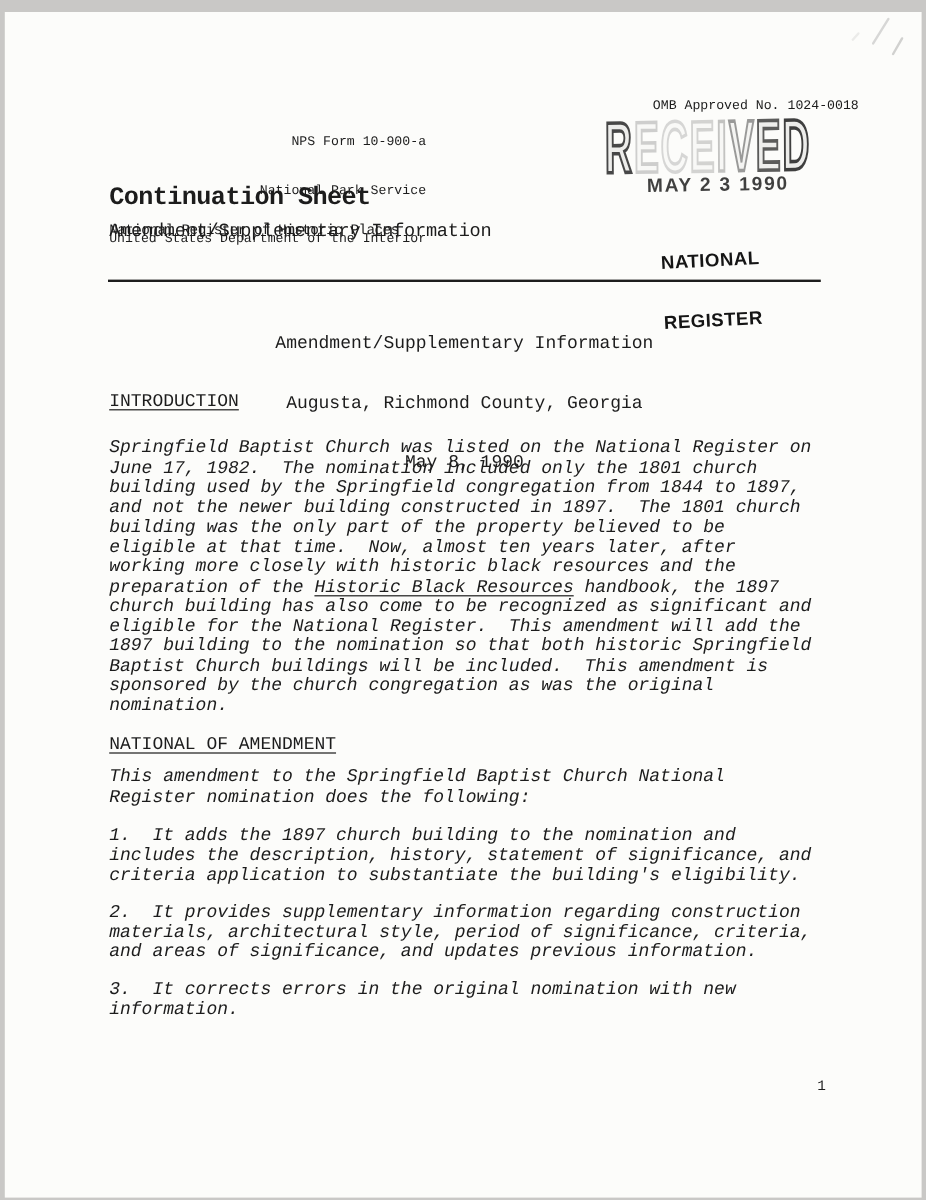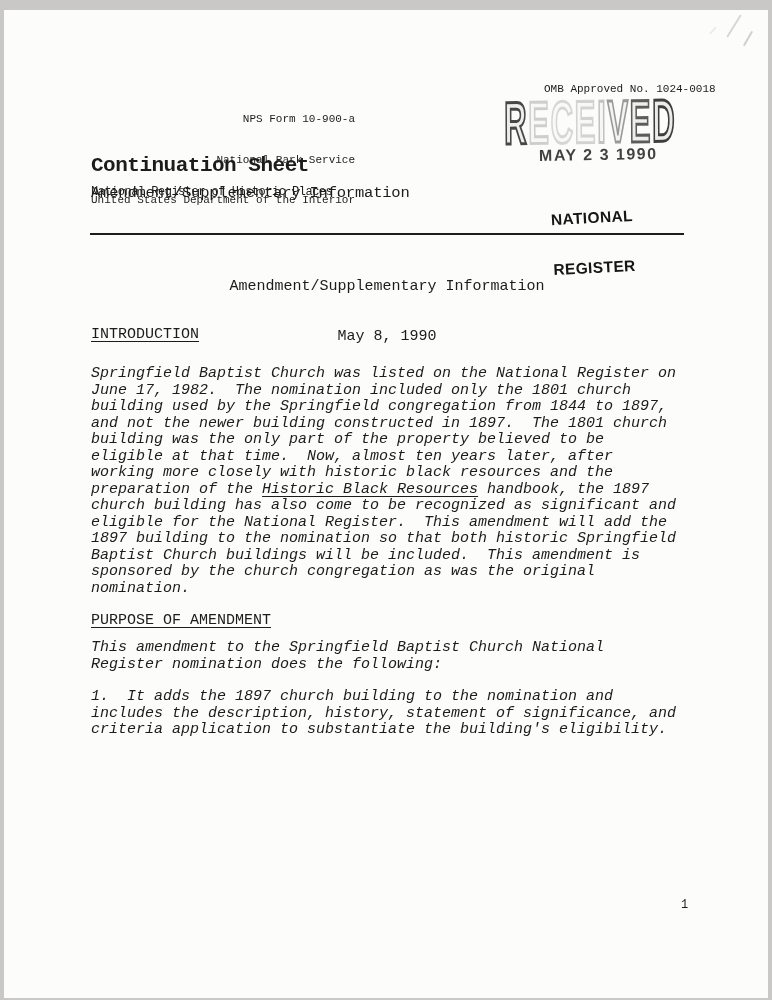--- a/index.html
+++ b/index.html
@@ -128,40 +128,46 @@
   <div class="abs stamp-date" style="left:539px; top:146px;">MAY 2 3 1990</div>
   <div class="abs stamp-natreg" style="left:552px; top:177px;">
     <div>NATIONAL</div>
     <div>REGISTER</div>
   </div>
 
   <div class="abs divider" style="left:90px; top:233px; width:594px;"></div>
 
   <div class="abs title-block" style="left:90px; top:246px; width:594px;">
     <div>Amendment/Supplementary Information</div>
+    <div>Augusta, Richmond County, Georgia</div>
     <div>May 8, 1990</div>
   </div>
 
   <div class="abs section-heading" style="left:91px; top:326px;">INTRODUCTION</div>
   <div class="abs body-text" style="left:91px; top:366px; width:625px;"><span>Springfield Baptist Church was listed on the National Register on
 June 17, 1982.  The nomination included only the 1801 church
 building used by the Springfield congregation from 1844 to 1897,
 and not the newer building constructed in 1897.  The 1801 church
 building was the only part of the property believed to be
 eligible at that time.  Now, almost ten years later, after
 working more closely with historic black resources and the
 preparation of the </span><span class="uline">Historic Black Resources</span><span> handbook, the 1897
 church building has also come to be recognized as significant and
 eligible for the National Register.  This amendment will add the
 1897 building to the nomination so that both historic Springfield
 Baptist Church buildings will be included.  This amendment is
 sponsored by the church congregation as was the original
 nomination.</span></div>
 
-  <div class="abs section-heading" style="left:91px; top:612px;">PURPOSE OF AMENDMENT</div>
+  <div class="abs section-heading" style="left:91px; top:612px;">NATIONAL OF AMENDMENT</div>
   <div class="abs body-text" style="left:91px; top:640px; width:625px;">This amendment to the Springfield Baptist Church National
 Register nomination does the following:</div>
   <div class="abs body-text" style="left:91px; top:689px; width:625px;">1.  It adds the 1897 church building to the nomination and
 includes the description, history, statement of significance, and
 criteria application to substantiate the building's eligibility.</div>
+  <div class="abs body-text" style="left:91px; top:753px; width:625px;">2.  It provides supplementary information regarding construction
+materials, architectural style, period of significance, criteria,
+and areas of significance, and updates previous information.</div>
+  <div class="abs body-text" style="left:91px; top:817px; width:625px;">3.  It corrects errors in the original nomination with new
+information.</div>
 
   <div class="abs page-num" style="left:681px; top:898px;">1</div>
 </div>
 
 </body></html>

